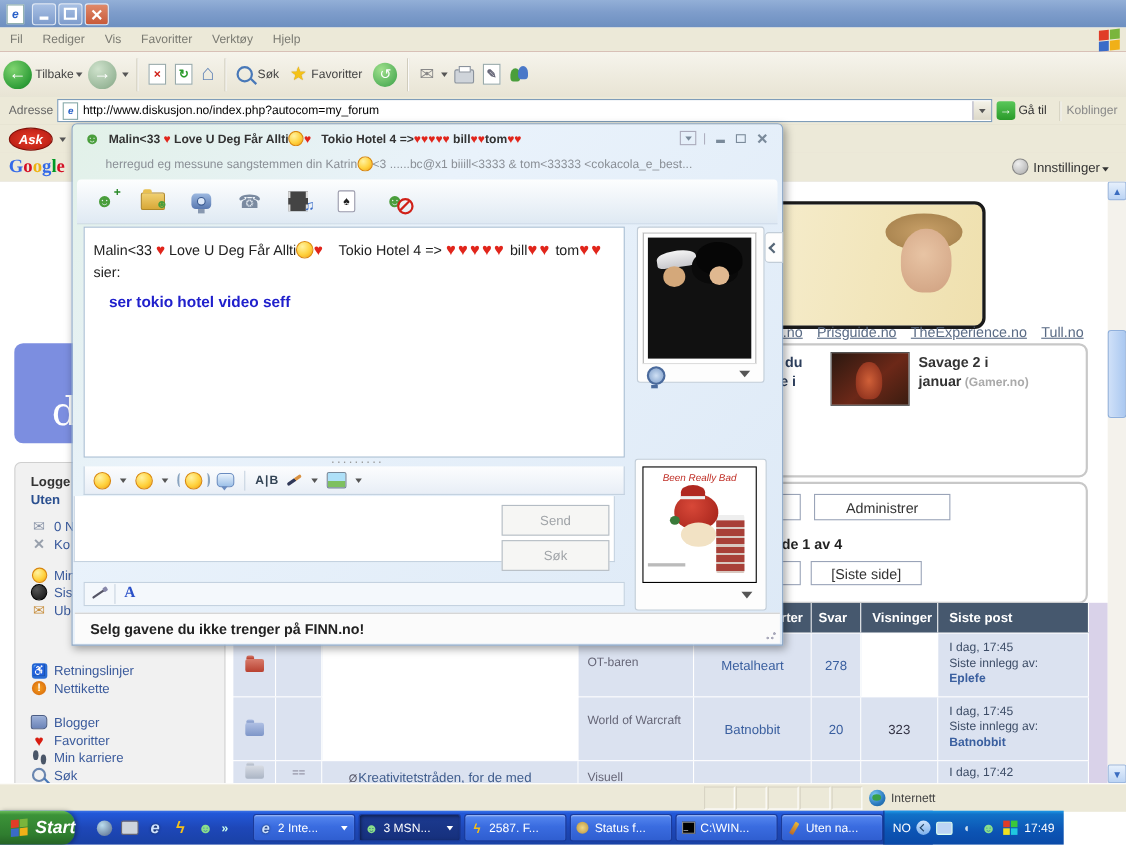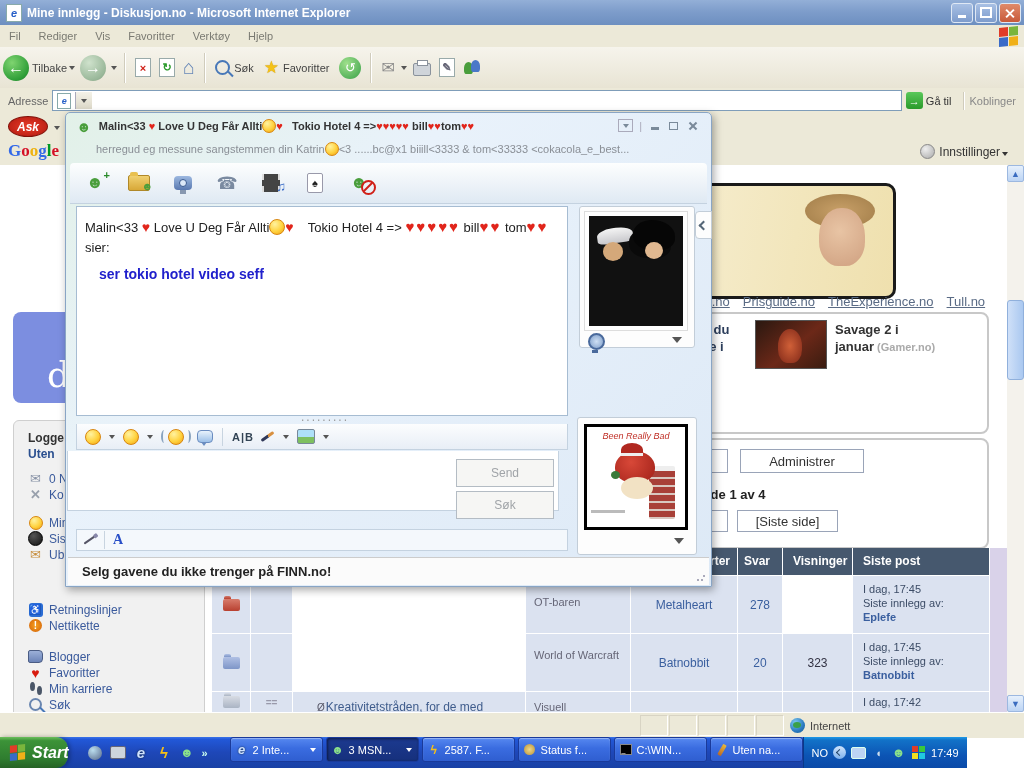--- a/index.html
+++ b/index.html
@@ -168,33 +168,33 @@
   .vsep{width:1px;height:18px;background:#c8d4e0;margin:0 3px}
   .fontab{font-size:11px;color:#345;font-weight:bold;letter-spacing:1px}
   .brush{width:15px;height:3px;background:linear-gradient(90deg,#303858 55%,#d89040 55%);transform:rotate(-35deg);border-radius:2px}
   .imgico{width:16px;height:13px;border:1px solid #789;border-radius:2px;background:linear-gradient(#aee0f8 55%,#7ec060 55%)}
   .inputarea{position:absolute;left:1px;top:338px;width:492px;height:60px;background:#fff;border:1px solid #c4d2e0;border-top:none;box-sizing:border-box}
   .msnbtn{position:absolute;left:388px;width:96px;height:26px;background:#f6f6f4;border:1px solid #b4bcc4;color:#a0a4a8;font-size:12px;display:flex;align-items:center;justify-content:center}
   .msgstatus{position:absolute;left:10px;top:416px;width:492px;height:22px;background:#f4f8fc;border:1px solid #c4d2e0;display:flex;align-items:center;font-size:11px;color:#555;box-sizing:border-box;padding-left:6px}
   .pen{width:13px;height:2px;background:#556;transform:rotate(-35deg);border-radius:1px;position:relative}
   .pen::after{content:"";position:absolute;right:-3px;top:-1px;width:4px;height:4px;background:#88a;border-radius:1px}
   .bigA{color:#2a50c8;font-weight:bold;font-size:14px;font-family:"Liberation Serif",serif}
-  .santa-img{position:absolute;left:6px;top:6px;width:104px;height:106px;background:#fff;border:3px solid #000000;box-sizing:border-box;overflow:hidden}
+  .santa-img{position:absolute;left:6px;top:6px;width:104px;height:106px;background:#fff;border:1px solid #000000;box-sizing:border-box;overflow:hidden}
   .santa-cap{position:absolute;left:0;top:4px;width:100%;text-align:center;color:#c03028;font-size:9px;font-style:italic}
   .chimney{position:absolute;right:10px;bottom:8px;width:26px;height:48px;background:repeating-linear-gradient(#a84038 0 6px,#d8c8c0 6px 8px);border-top:5px solid #eee;border-radius:2px}
   .s-body{position:absolute;left:28px;top:24px;width:40px;height:32px;border-radius:50% 50% 45% 45%;background:radial-gradient(circle at 40% 35%,#d84838,#a02018)}
   .s-butt{position:absolute;left:34px;top:50px;width:32px;height:22px;border-radius:50%;background:#f2e2c4}
   .s-hat{position:absolute;left:34px;top:16px;width:22px;height:10px;border-radius:50% 50% 0 0;background:#b02820;border-bottom:3px solid #eee}
   .s-mitt{position:absolute;left:24px;top:44px;width:9px;height:8px;border-radius:50%;background:#3a7a3a}
   .roof{position:absolute;left:4px;bottom:14px;width:34px;height:3px;background:#bbb}
   .adbar{position:absolute;left:2px;top:444px;width:641px;height:27px;background:#fbfbfb;border-top:1px solid #ccc;display:flex;align-items:center;font-size:13px;font-weight:bold;color:#222}
   .grip{position:absolute;right:3px;bottom:3px;width:10px;height:10px;
     background:radial-gradient(circle at 2px 8px,#aab 1px,transparent 1.5px),radial-gradient(circle at 6px 8px,#aab 1px,transparent 1.5px),radial-gradient(circle at 8px 4px,#aab 1px,transparent 1.5px)}
   
-  #taskbar{left:0;top:737px;width:848px;height:31px;background:linear-gradient(#3a73e8 0%,#2258d8 8%,#1e47b8 50%,#1941a5 100%);z-index:60;display:flex;}
+  #taskbar{left:0;top:737px;width:848px;height:31px;background:linear-gradient(#3a73e8 0%,#2258d8 8%,#1e47b8 50%,#1941a5 100%);z-index:60;display:flex;align-items:center}
   .startbtn{width:84px;height:31px;border-radius:0 12px 12px 0;background:linear-gradient(#6cbf5c 0%,#3c9338 12%,#2f7d2f 70%,#256325 100%);
     display:flex;align-items:center;gap:5px;color:#fff;font-size:16px;font-weight:bold;font-style:italic;padding-left:8px;box-sizing:border-box;box-shadow:2px 0 4px rgba(0,0,0,.3)}
   .ql{display:flex;align-items:center;gap:6px;margin-left:18px}
   .qlico{width:17px;height:17px;display:flex;align-items:center;justify-content:center;font-size:13px}
   .q-circ{width:14px;height:14px;border-radius:50%;background:radial-gradient(circle at 35% 30%,#bde,#568)}
   .q-mon{width:14px;height:11px;background:#cdd4dc;border:1px solid #667;border-radius:2px}
   .q-e{color:#cfe2ff;font-style:italic;font-weight:bold;font-size:15px;text-shadow:0 0 2px #123}
   .q-wa{color:#f6c018;font-weight:bold;font-size:15px}
   .taskbtns{display:flex;gap:3px;margin-left:22px}
   .task{width:93px;height:25px;border-radius:3px;background:linear-gradient(#5688f0,#3a6ce0 45%,#2f5ed0);border:1px solid #1a3a9a;
@@ -215,21 +215,20 @@
   .tr-person{color:#8ae08a;font-size:13px}
   .tr-flag{display:grid;grid-template-columns:6px 6px;grid-template-rows:6px 6px;gap:1px}
   .tr-flag i:nth-child(1){background:#e03c28}.tr-flag i:nth-child(2){background:#3ac83a}
   .tr-flag i:nth-child(3){background:#f0e020}.tr-flag i:nth-child(4){background:#20c8e0}
 </style>
 </head>
 <body>
 
 <div class="abs" id="titlebar">
   <span class="ie-doc">e</span>
-  <span style="flex:1">Mine innlegg - Diskusjon.no - Microsoft Internet Explorer</span>
   <span class="winbtn">
       <span class="minbar"></span>
     </span>
   <span class="winbtn">
       <span class="maxbox"></span>
     </span>
   <span class="winbtn close" style="margin-right:3px">
       <span class="xi"></span>
     </span>
 </div>
@@ -288,20 +287,21 @@
   <span class="tbicon sheet" style="color:#667">
       <span>✎</span>
     </span>
   <span class="tbicon buddyicon"></span>
 </div>
 
 <div class="abs" id="addressbar">
   <span style="margin-left:8px">Adresse</span>
   <span id="urlfield">
     <span class="ie-doc" style="margin:0 4px;width:12px;height:14px;font-size:9px">e</span>
+    <span style="flex:1">http://www.diskusjon.no/index.php?autocom=my_forum</span>
     <span class="dropbox">
         <span class="caret"></span>
       </span>
   </span>
   <span class="goball">
       <span>→</span>
     </span>
   <span style="color:#333;margin-right:6px">Gå til</span>
   <span class="tsep" style="height:18px"></span>
   <span style="color:#888;margin-right:8px">Koblinger</span>

